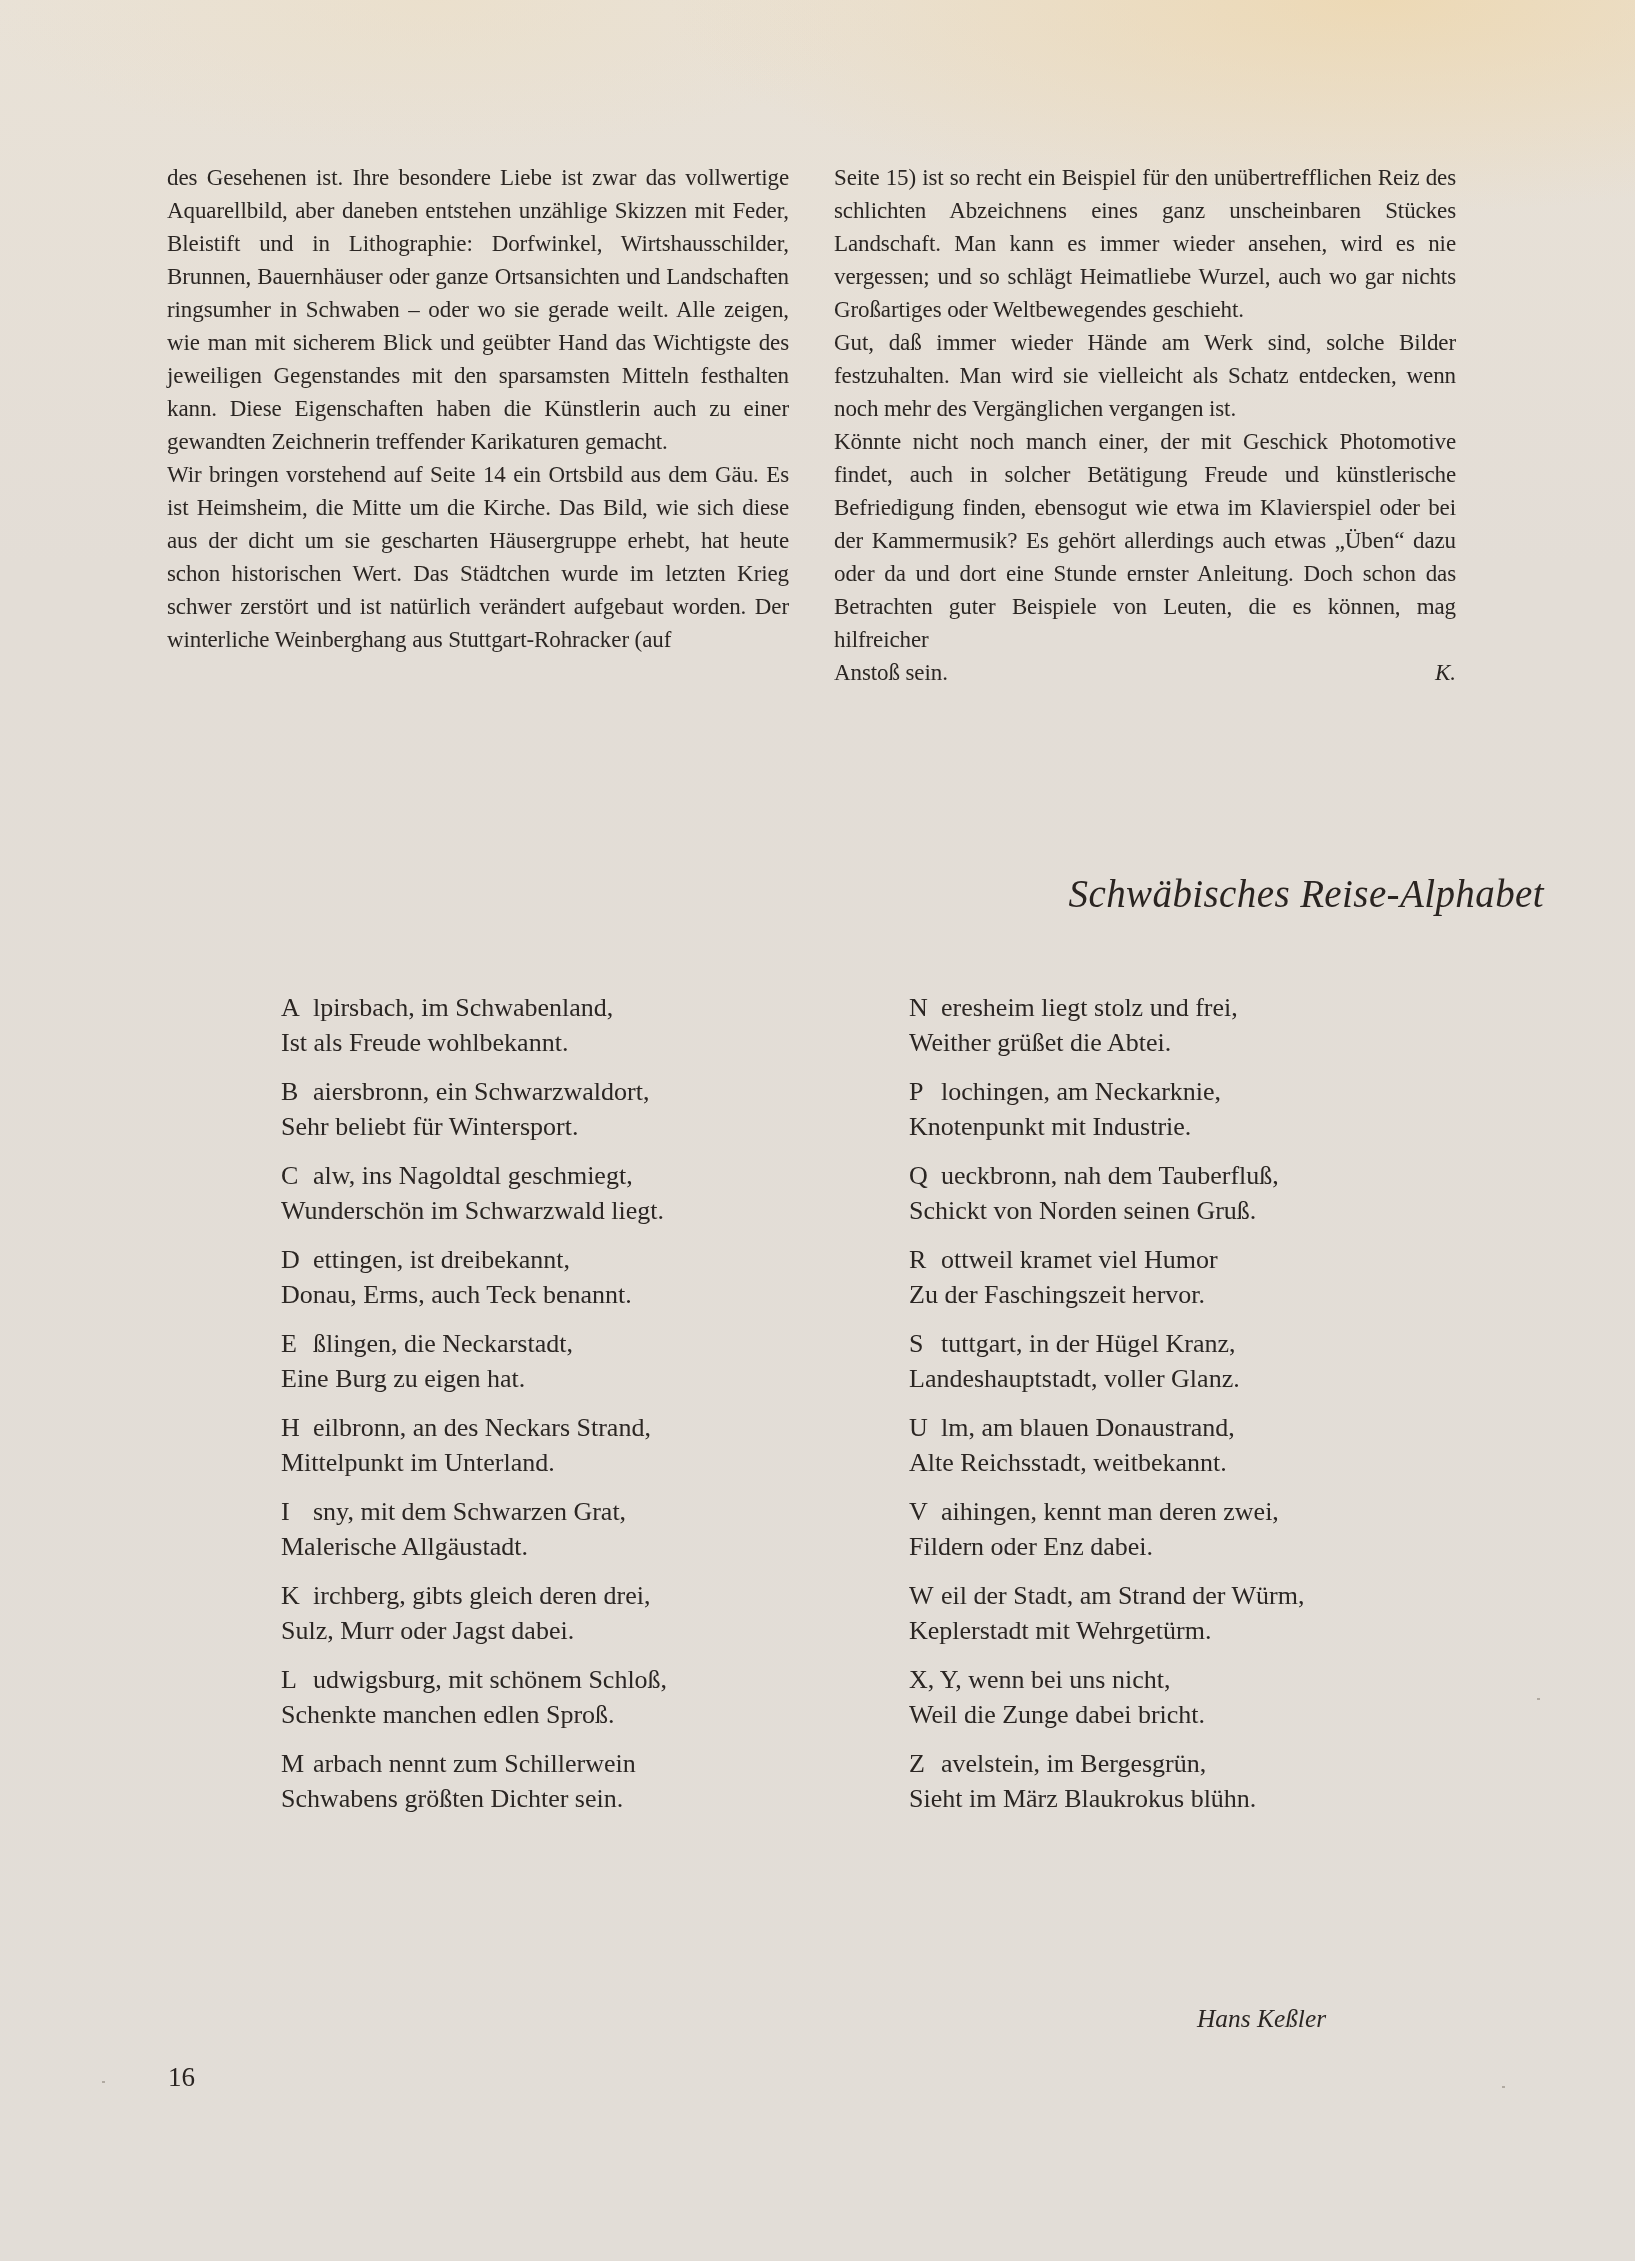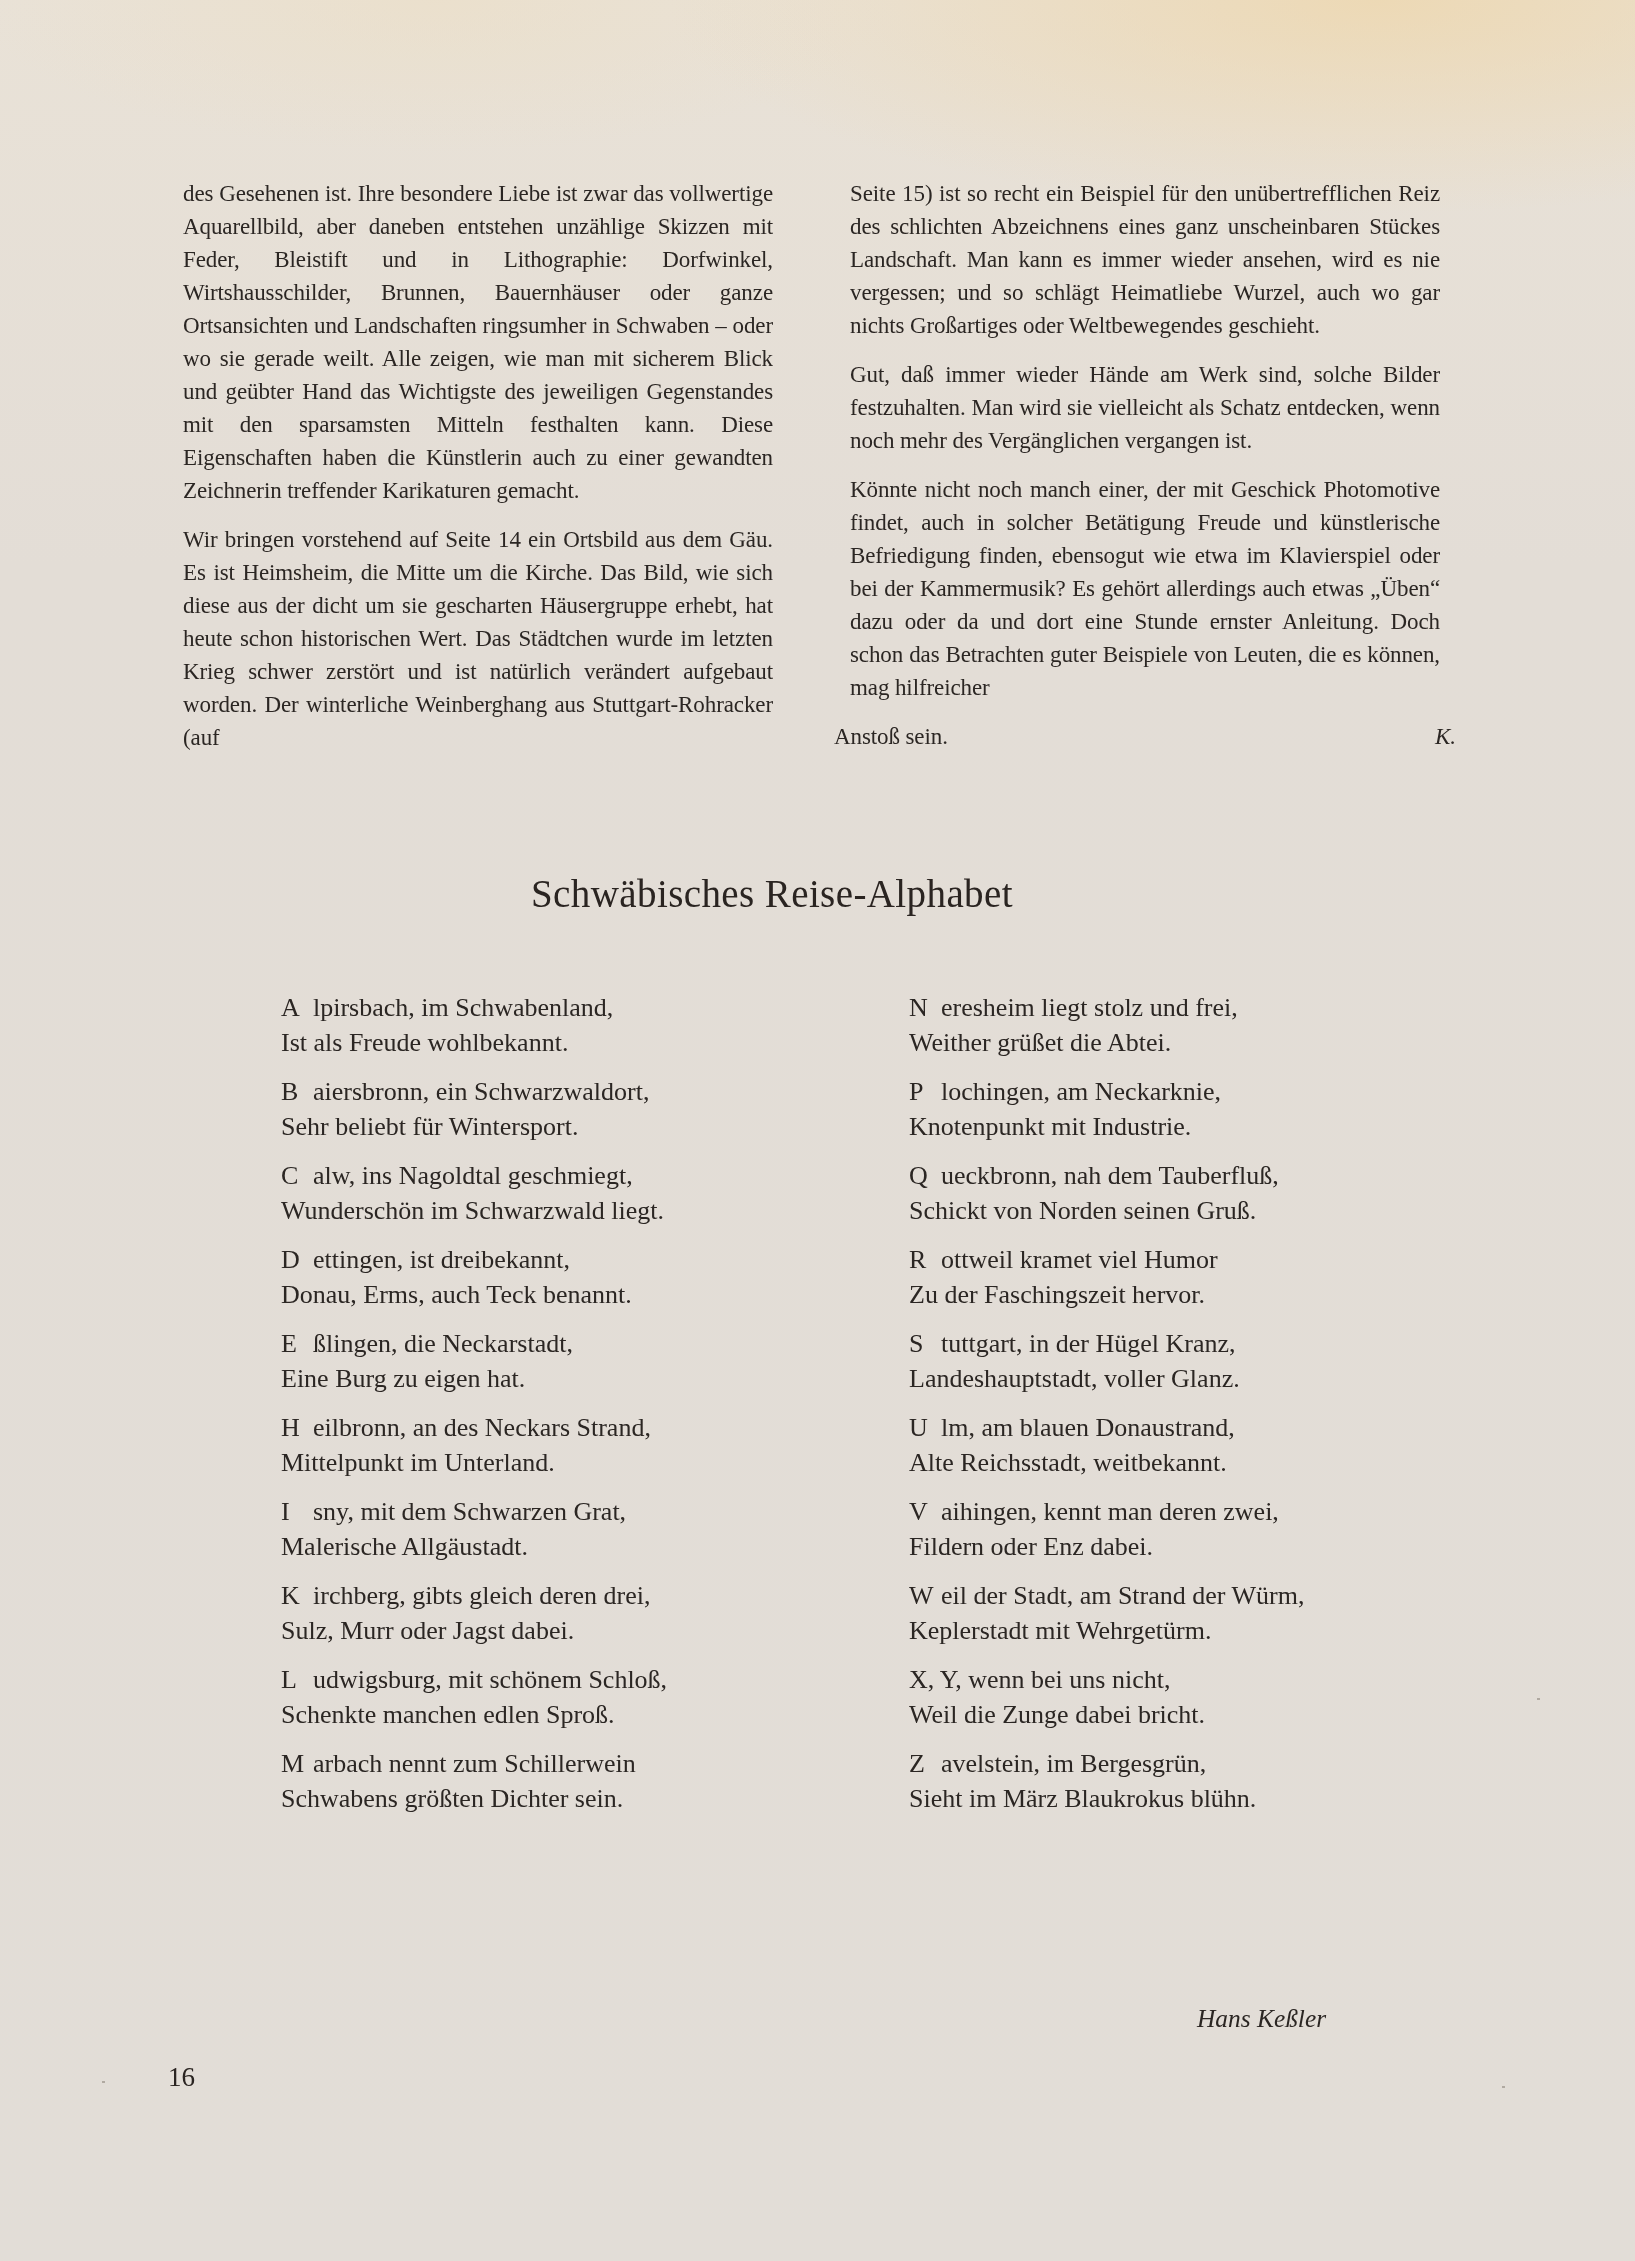--- a/index.html
+++ b/index.html
@@ -25,29 +25,30 @@
       top: 161px;
       width: 622px;
       font-size: 23px;
       line-height: 33px;
       text-align: justify;
       hyphens: manual;
       letter-spacing: -0.1px;
     }
     .prose-col.left { left: 167px; }
     .prose-col.right { left: 834px; }
-    .prose-col p { margin: 16px; text-indent: 0; }
+    .prose-col p { margin: 0; text-indent: 0; }
     .signature-line { display: flex; justify-content: space-between; }
     .initial-sig { font-style: italic; }
     .poem-title {
       position: absolute;
       top: 871px;
       left: 0;
       width: 1544px;
-      text-align: center;
+      text-align: right;
+      font-style: italic;
       font-size: 39px;
       letter-spacing: 0.4px;
       color: #2a2421;
     }
     .poem-col {
       position: absolute;
       top: 990px;
       font-size: 26px;
       line-height: 35px;
     }

